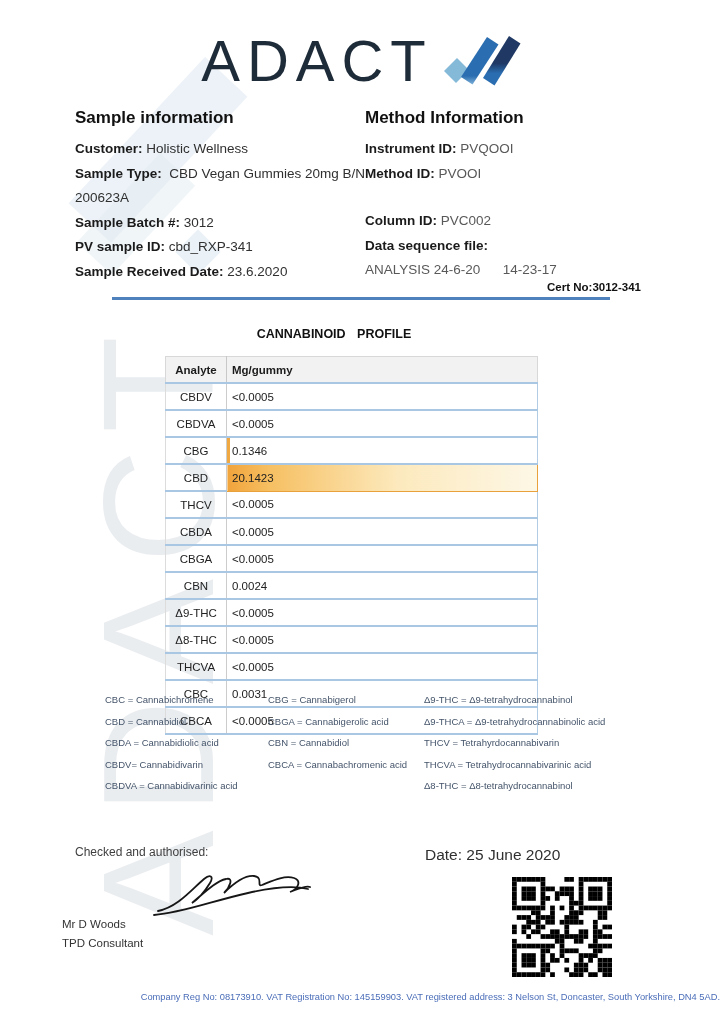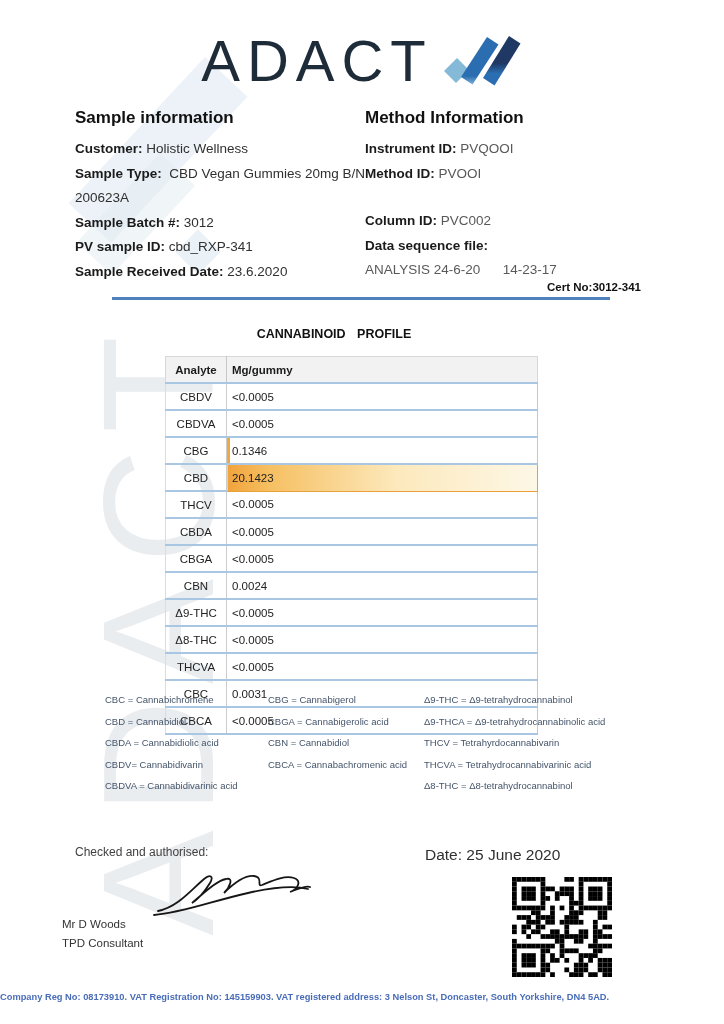--- a/index.html
+++ b/index.html
@@ -56,21 +56,21 @@
   #legend-2{left:268px;}
   #legend-3{left:424px;}
   
   #checked-label{position:absolute;left:75px;top:845px;font-size:12px;color:#3f3f3f;z-index:1;}
   #date-label{position:absolute;left:425px;top:846px;font-size:15.5px;color:#303030;z-index:1;}
   #signature{position:absolute;left:152px;top:867px;z-index:1;}
   #signer-name{position:absolute;left:62px;top:918px;font-size:11.5px;color:#333;z-index:1;}
   #signer-role{position:absolute;left:62px;top:937px;font-size:11.5px;color:#333;z-index:1;}
   #qr{position:absolute;left:512px;top:877px;width:100px;height:100px;z-index:1;}
   
-  #footer{position:absolute;left:0;top:992px;width:720px;text-align:left;font-size:9.3px;z-index:1;font-weight:bold;}
+  #footer{position:absolute;left:0;top:992px;width:720px;text-align:right;font-size:9.3px;z-index:1;}
 </style>
 </head>
 <body>
 
 <div id="page">
 
   <div id="wm-adact" class="wm">ADACT</div>
   <div id="wm-band1" class="wm-band"></div>
   <div id="wm-band2" class="wm-band"></div>
   <div id="wm-diamond" class="wm-band"></div>

